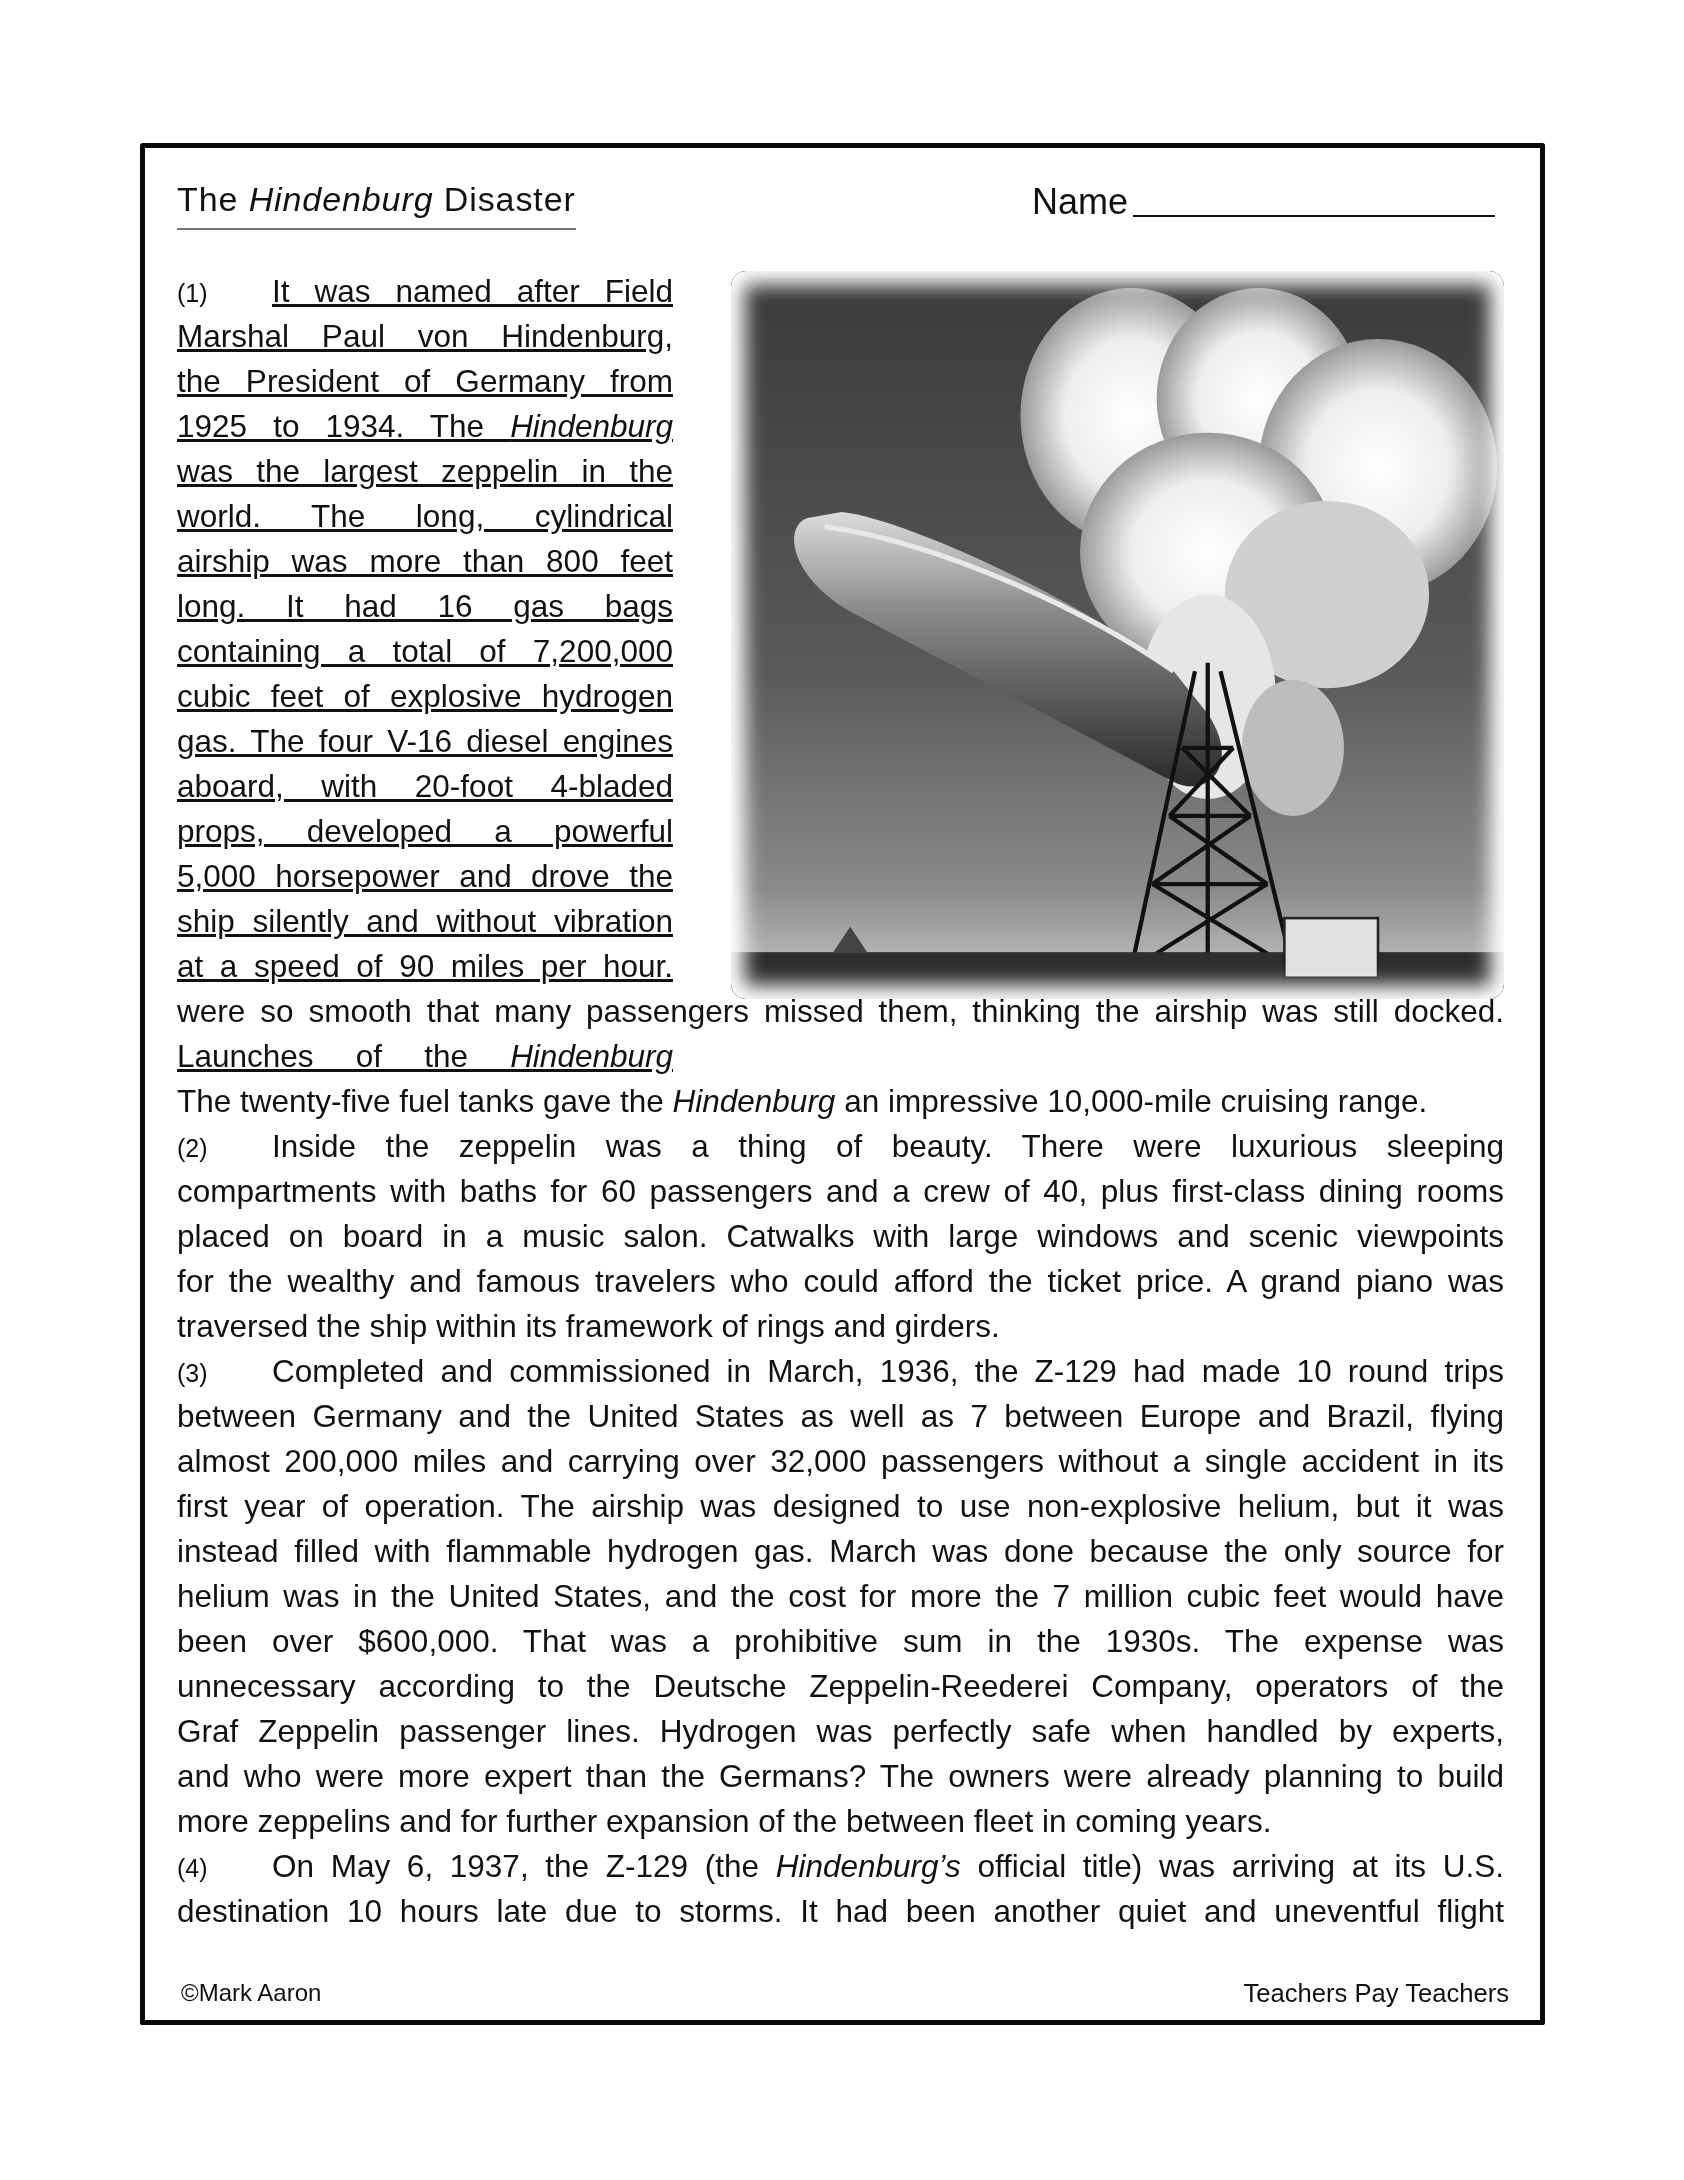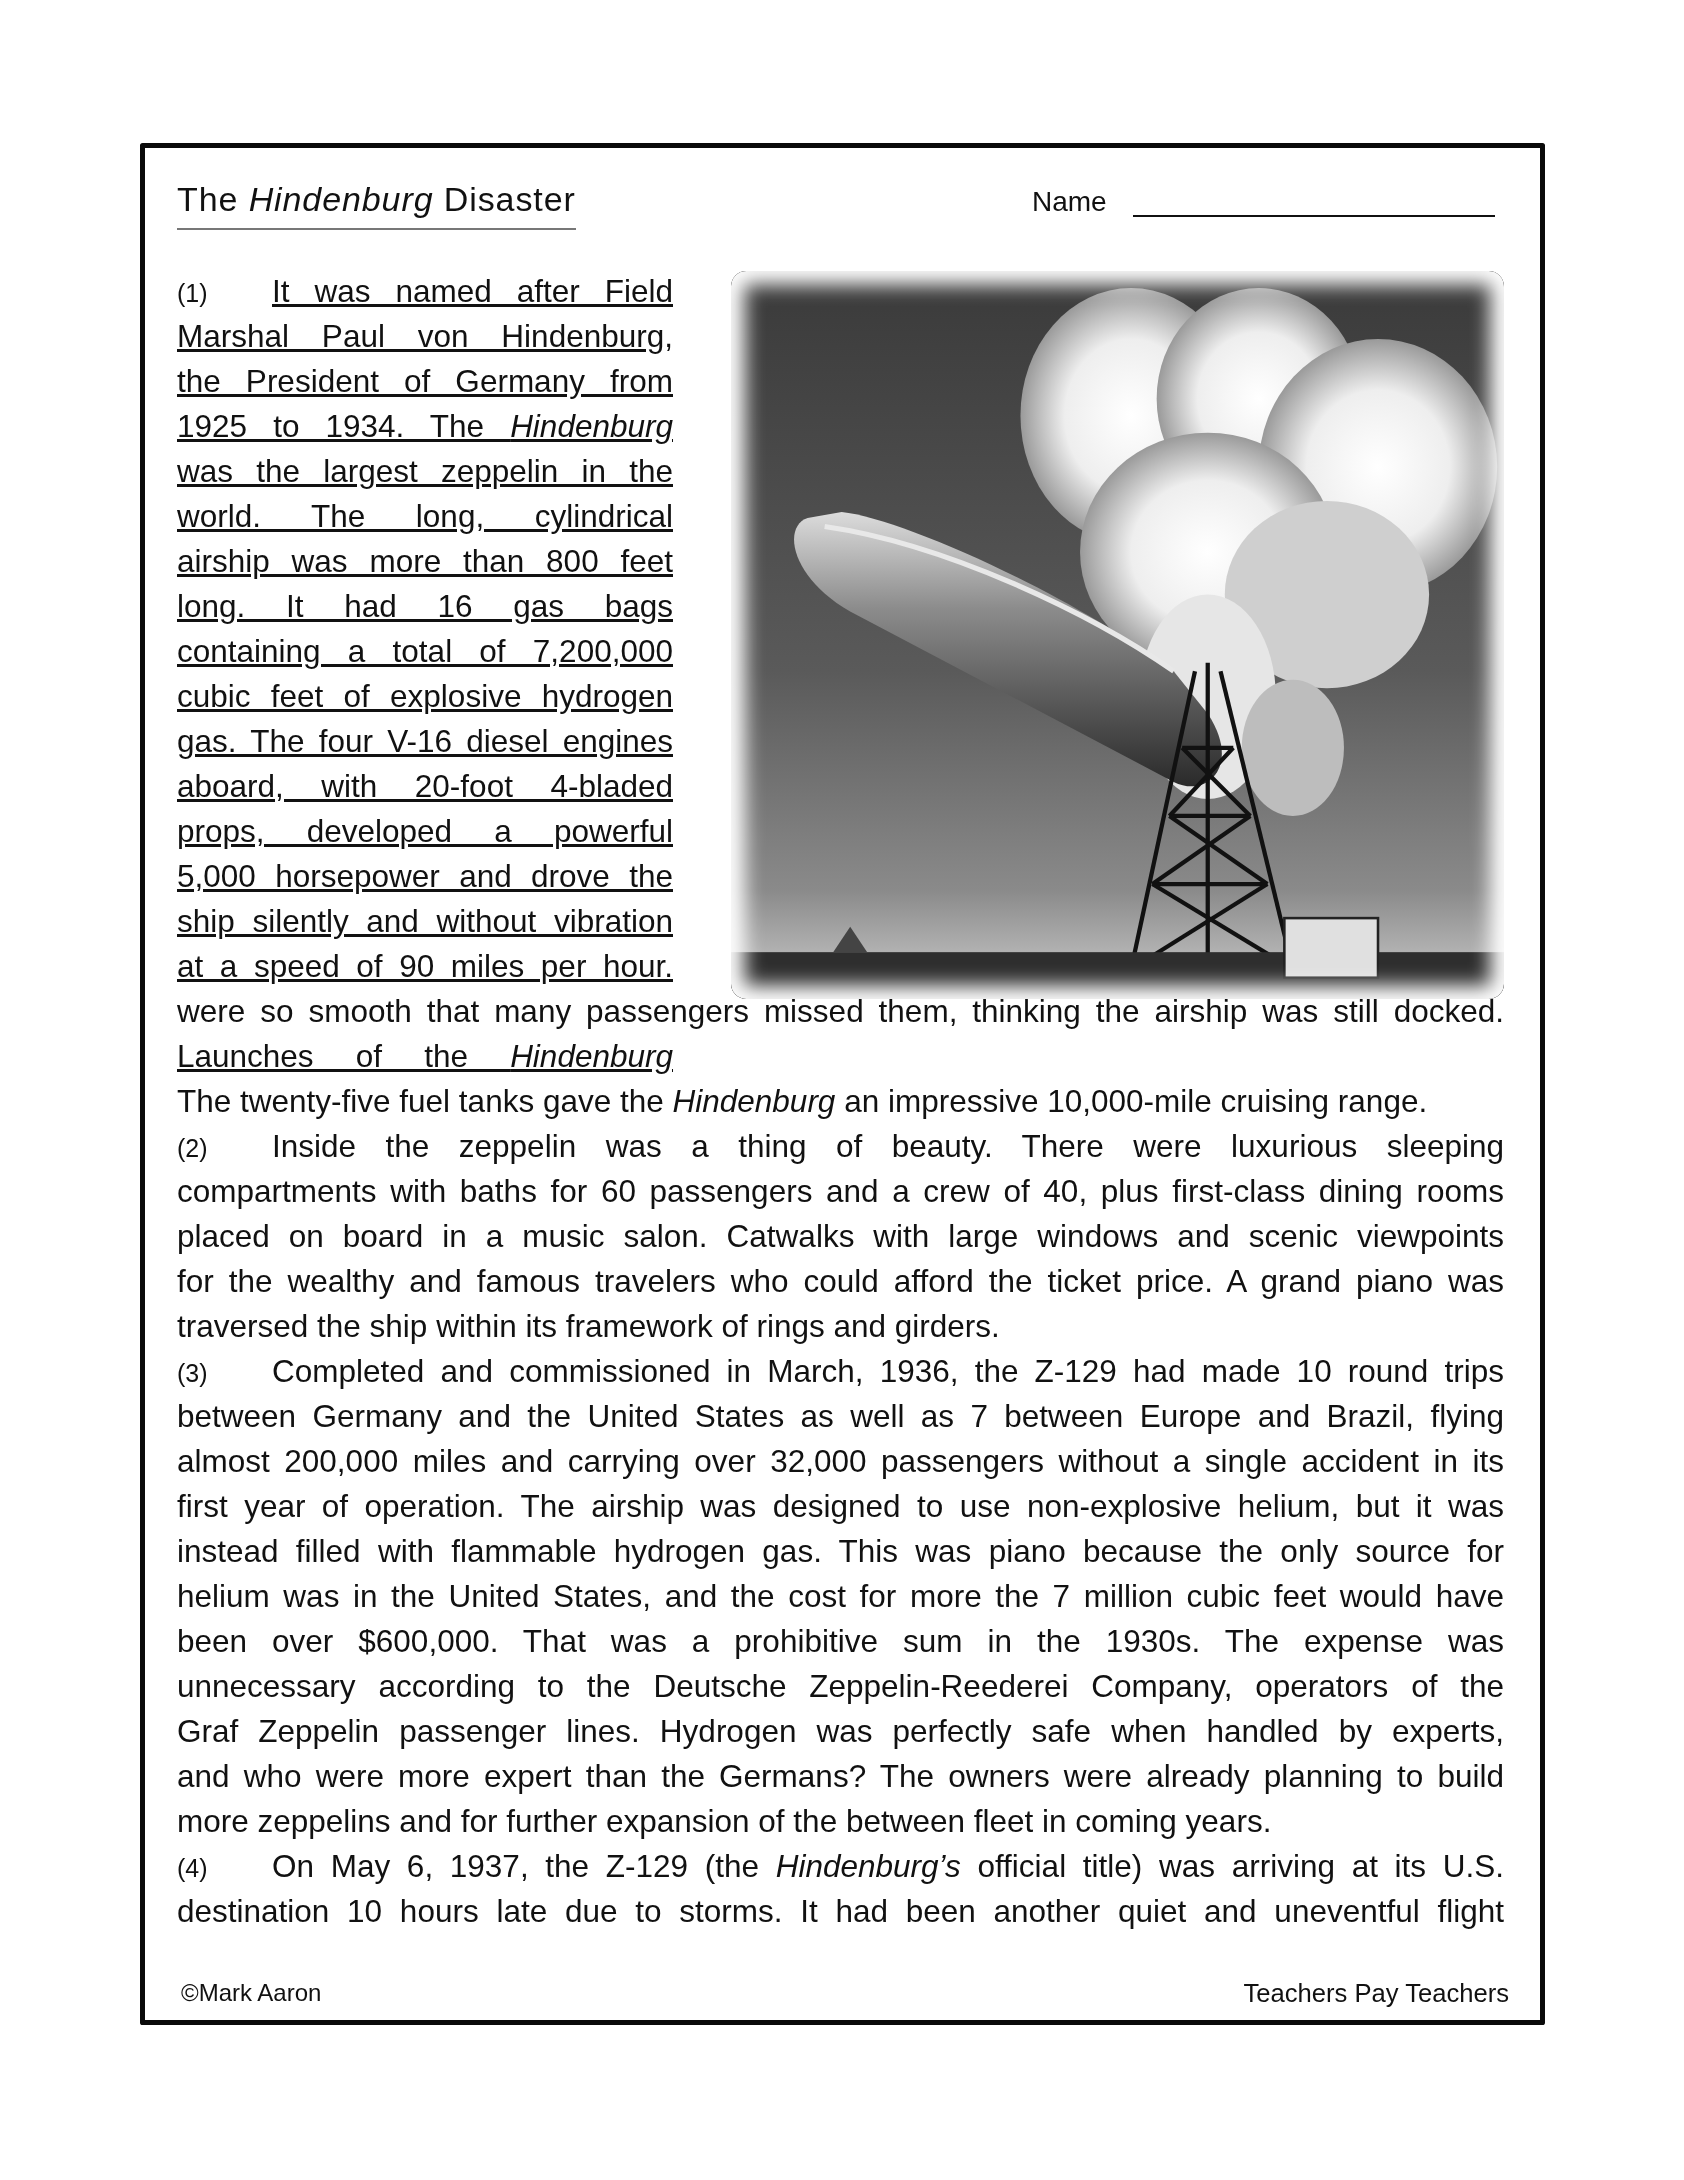--- a/index.html
+++ b/index.html
@@ -3,21 +3,21 @@
 <meta charset="utf-8">
 <style>
   html, body { margin:0; padding:0; background:#ffffff; }
   body { width:1685px; height:2181px; position:relative; overflow:hidden;
          font-family:"Liberation Sans", "DejaVu Sans", sans-serif; color:#111; }
   .frame { position:absolute; left:140px; top:143px; width:1405px; height:1882px;
            border:5.1px solid #0a0a0a; border-radius:2.6px; box-sizing:border-box; }
   .title { position:absolute; left:177px; top:179px; font-size:34px; letter-spacing:0.9px;
            border-bottom:2.6px solid #777; line-height:41px; padding-bottom:8px; white-space:nowrap; }
   .title i { font-style:italic; }
-  .name-label { position:absolute; left:1032px; top:181px; font-size:28px; line-height:41px; white-space:nowrap; }
+  .name-label { position:absolute; left:1032px; top:181px; font-size:36px; line-height:41px; white-space:nowrap; }
   .name-line { position:absolute; left:1133px; top:215px; width:362px; height:0; border-bottom:2.6px solid #111; }
   .photo { position:absolute; left:731px; top:271px; width:773px; height:728px;
            border-radius:15.3px; overflow:hidden;
            box-shadow: 0 0 15.3px 8.5px #fff inset; }
   .photo svg { display:block; width:100%; height:100%; }
   .photo-fade { position:absolute; left:0; top:0; right:0; bottom:0;
                 box-shadow: inset 0 0 19px 13.6px #ffffff; border-radius:15.3px; pointer-events:none; }
   .lines { position:absolute; left:177px; top:269px; width:1327px; }
   .ln { height:45px; line-height:45px; font-size:31.5px; white-space:nowrap;
         text-align:justify; text-align-last:justify; overflow:hidden; }
@@ -121,21 +121,21 @@
       <div class="ln wide">compartments with baths for 60 passengers and a crew of 40, plus first-class dining rooms</div>
       <div class="ln wide">placed on board in a music salon. Catwalks with large windows and scenic viewpoints</div>
       <div class="ln wide">for the wealthy and famous travelers who could afford the ticket price. A grand piano was</div>
       <div class="ln wide last">traversed the ship within its framework of rings and girders.</div>
     </div>
     <div>
       <div class="ln wide"><span class="num">(3)</span>Completed and commissioned in March, 1936, the Z-129 had made 10 round trips</div>
       <div class="ln wide">between Germany and the United States as well as 7 between Europe and Brazil, flying</div>
       <div class="ln wide">almost 200,000 miles and carrying over 32,000 passengers without a single accident in its</div>
       <div class="ln wide">first year of operation. The airship was designed to use non-explosive helium, but it was</div>
-      <div class="ln wide">instead filled with flammable hydrogen gas. This was piano because the only source for</div>
+      <div class="ln wide">instead filled with flammable hydrogen gas. March was done because the only source for</div>
       <div class="ln wide">helium was in the United States, and the cost for more the 7 million cubic feet would have</div>
       <div class="ln wide">been over $600,000. That was a prohibitive sum in the 1930s. The expense was</div>
       <div class="ln wide">unnecessary according to the Deutsche Zeppelin-Reederei Company, operators of the</div>
       <div class="ln wide">Graf Zeppelin passenger lines. Hydrogen was perfectly safe when handled by experts,</div>
       <div class="ln wide">and who were more expert than the Germans? The owners were already planning to build</div>
       <div class="ln wide last">more zeppelins and for further expansion of the between fleet in coming years.</div>
     </div>
     <div>
       <div class="ln wide"><span class="num">(4)</span>On May 6, 1937, the Z-129 (the <i>Hindenburg’s</i> official title) was arriving at its U.S.</div>
       <div class="ln wide">destination 10 hours late due to storms. It had been another quiet and uneventful flight</div>

